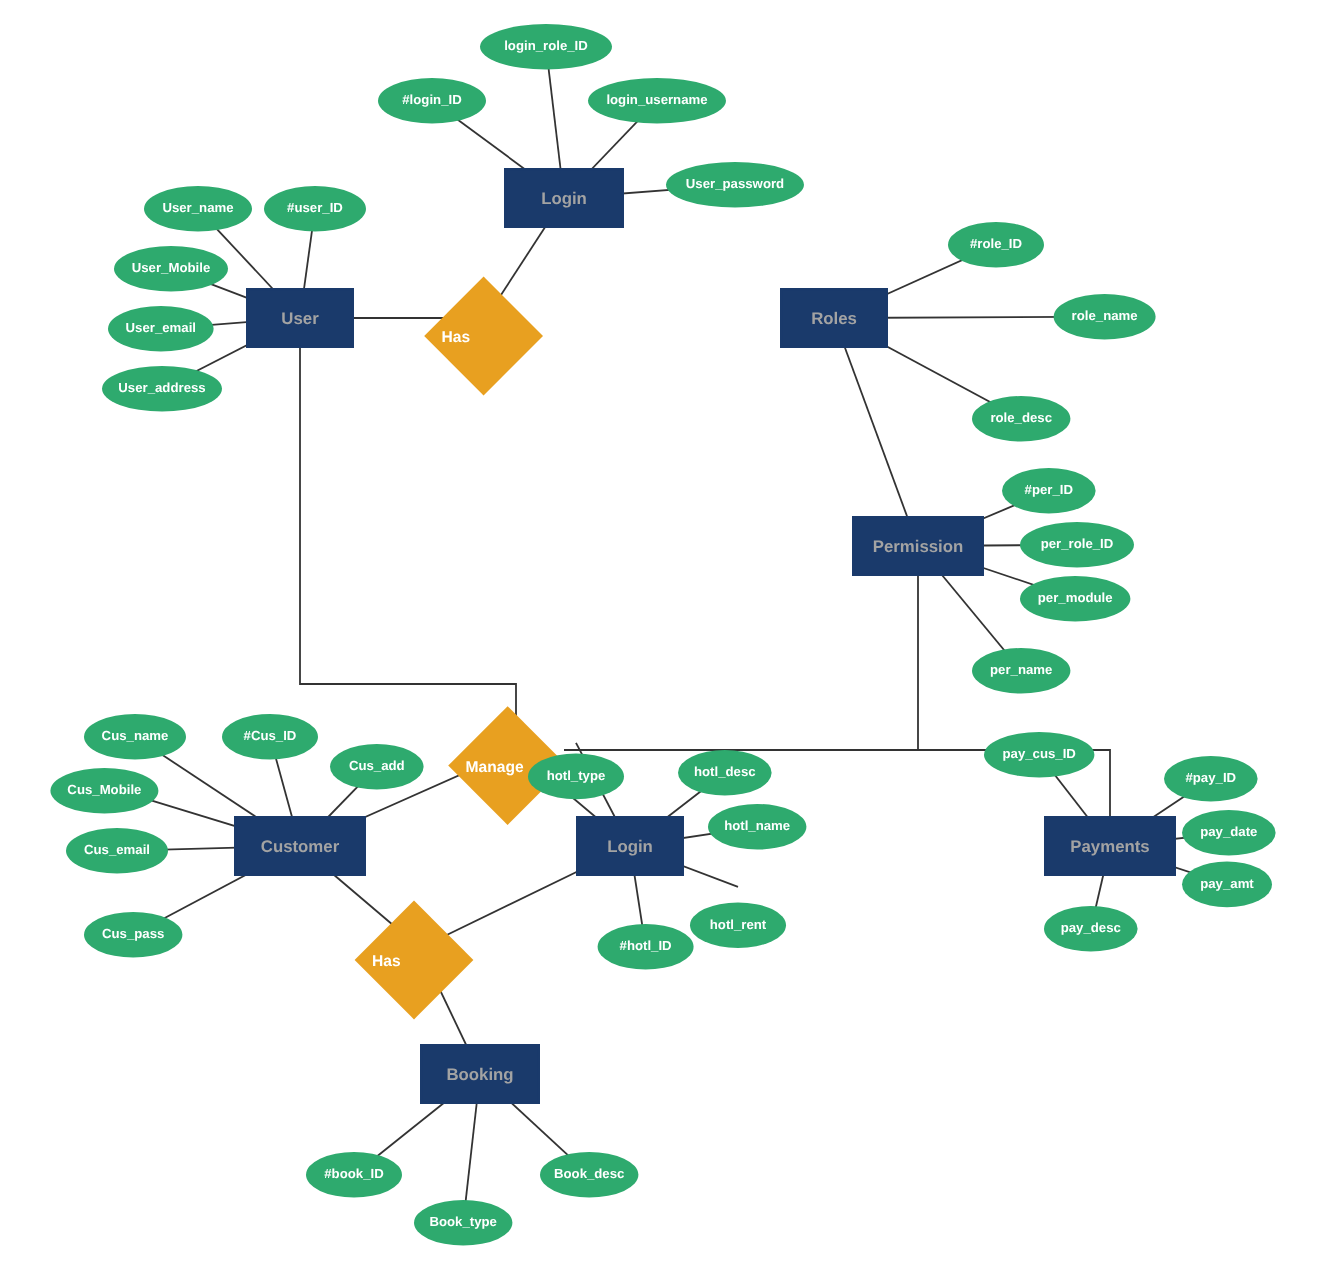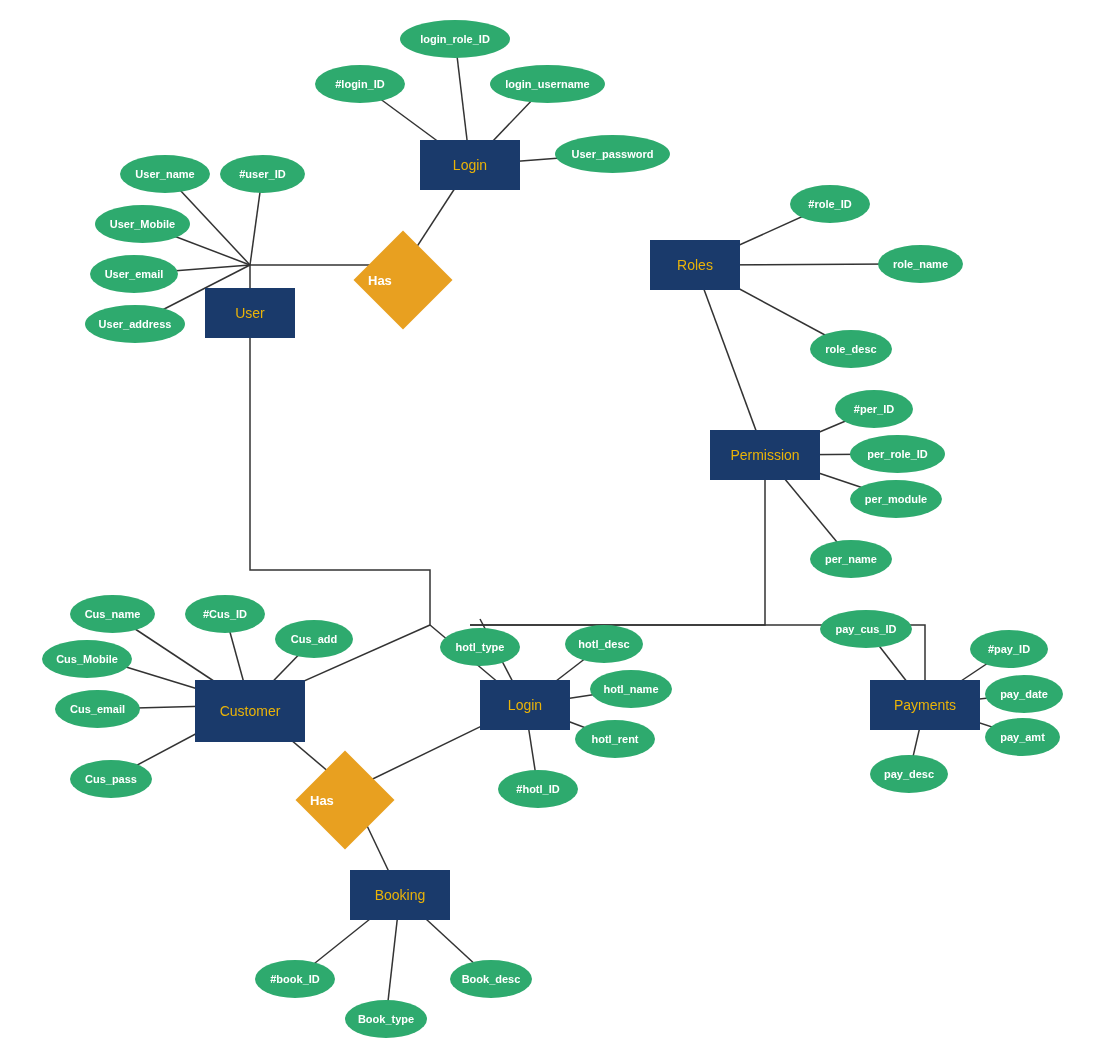--- a/index.html
+++ b/index.html
@@ -17,26 +17,26 @@
     svg#lines {
       position: absolute;
       top: 0; left: 0;
       width: 1119px;
       height: 1060px;
       pointer-events: none;
     }
     .entity-box {
       position: absolute;
       background: #1a3a6b;
-      color: #eab308;
+      color: #a3a3a3;
       display: flex;
       align-items: center;
       justify-content: center;
       font-size: 14px;
-      font-weight: normal;
+      font-weight: bold;
       text-align: center;
       border: 2px solid #1a3a6b;
       z-index: 2;
     }
     .diamond {
       position: absolute;
       width: 80px;
       height: 80px;
       z-index: 2;
       display: flex;
@@ -118,30 +118,34 @@
       <line x1="909" y1="774" x2="925" y2="705" stroke="#333" stroke-width="1.5"></line>
       <line x1="250" y1="705" x2="350" y2="790" stroke="#333" stroke-width="1.5"></line>
       <line x1="350" y1="790" x2="400" y2="895" stroke="#333" stroke-width="1.5"></line>
       <line x1="295" y1="979" x2="400" y2="895" stroke="#333" stroke-width="1.5"></line>
       <line x1="491" y1="979" x2="400" y2="895" stroke="#333" stroke-width="1.5"></line>
       <line x1="386" y1="1019" x2="400" y2="895" stroke="#333" stroke-width="1.5"></line>
       <line x1="525" y1="705" x2="350" y2="790" stroke="#333" stroke-width="1.5"></line>
     </svg>
 
 <div class="entity-box" style="left: 420px; top: 140px; width: 100px; height: 50px;">Login</div>
-    <div class="entity-box" style="left: 205px; top: 240px; width: 90px; height: 50px; margin-top: 48px;">User</div>
+    <div class="entity-box" style="left: 205px; top: 240px; width: 90px; height: 50px;">User</div>
     <div class="entity-box" style="left: 650px; top: 240px; width: 90px; height: 50px;">Roles</div>
     <div class="entity-box" style="left: 710px; top: 430px; width: 110px; height: 50px;">Permission</div>
-    <div class="entity-box" style="left: 195px; top: 680px; width: 110px; height: 62px;">Customer</div>
+    <div class="entity-box" style="left: 195px; top: 680px; width: 110px; height: 50px;">Customer</div>
     <div class="entity-box" style="left: 480px; top: 680px; width: 90px; height: 50px;">Login</div>
     <div class="entity-box" style="left: 350px; top: 870px; width: 100px; height: 50px;">Booking</div>
     <div class="entity-box" style="left: 870px; top: 680px; width: 110px; height: 50px;">Payments</div>
     <div class="diamond" style="left: 368px; top: 240px;">
       <div class="diamond-inner"></div>
       <span class="diamond-label">Has</span>
+    </div>
+    <div class="diamond" style="left: 388px; top: 598px;">
+      <div class="diamond-inner"></div>
+      <span class="diamond-label">Manage</span>
     </div>
     <div class="diamond" style="left: 310px; top: 760px;">
       <div class="diamond-inner"></div>
       <span class="diamond-label">Has</span>
     </div>
     <div class="attr-ellipse" style="left: 400px; top: 20px; width: 110px; height: 38px;">login_role_ID</div>
     <div class="attr-ellipse" style="left: 315px; top: 65px; width: 90px; height: 38px;">#login_ID</div>
     <div class="attr-ellipse" style="left: 490px; top: 65px; width: 115px; height: 38px;">login_username</div>
     <div class="attr-ellipse" style="left: 555px; top: 135px; width: 115px; height: 38px;">User_password</div>
     <div class="attr-ellipse" style="left: 120px; top: 155px; width: 90px; height: 38px;">User_name</div>
@@ -158,21 +162,21 @@
     <div class="attr-ellipse" style="left: 810px; top: 540px; width: 82px; height: 38px;">per_name</div>
     <div class="attr-ellipse" style="left: 70px; top: 595px; width: 85px; height: 38px;">Cus_name</div>
     <div class="attr-ellipse" style="left: 185px; top: 595px; width: 80px; height: 38px;">#Cus_ID</div>
     <div class="attr-ellipse" style="left: 275px; top: 620px; width: 78px; height: 38px;">Cus_add</div>
     <div class="attr-ellipse" style="left: 42px; top: 640px; width: 90px; height: 38px;">Cus_Mobile</div>
     <div class="attr-ellipse" style="left: 55px; top: 690px; width: 85px; height: 38px;">Cus_email</div>
     <div class="attr-ellipse" style="left: 70px; top: 760px; width: 82px; height: 38px;">Cus_pass</div>
     <div class="attr-ellipse" style="left: 440px; top: 628px; width: 80px; height: 38px;">hotl_type</div>
     <div class="attr-ellipse" style="left: 565px; top: 625px; width: 78px; height: 38px;">hotl_desc</div>
     <div class="attr-ellipse" style="left: 590px; top: 670px; width: 82px; height: 38px;">hotl_name</div>
-    <div class="attr-ellipse" style="left: 575px; top: 720px; width: 80px; height: 38px;">hotl_rent</div>
+    <div class="attr-ellipse" style="left: 575px; top: 752px; width: 80px; height: 38px;">hotl_rent</div>
     <div class="attr-ellipse" style="left: 498px; top: 770px; width: 80px; height: 38px;">#hotl_ID</div>
     <div class="attr-ellipse" style="left: 820px; top: 610px; width: 92px; height: 38px;">pay_cus_ID</div>
     <div class="attr-ellipse" style="left: 970px; top: 630px; width: 78px; height: 38px;">#pay_ID</div>
     <div class="attr-ellipse" style="left: 985px; top: 675px; width: 78px; height: 38px;">pay_date</div>
     <div class="attr-ellipse" style="left: 985px; top: 718px; width: 75px; height: 38px;">pay_amt</div>
     <div class="attr-ellipse" style="left: 870px; top: 755px; width: 78px; height: 38px;">pay_desc</div>
     <div class="attr-ellipse" style="left: 255px; top: 960px; width: 80px; height: 38px;">#book_ID</div>
     <div class="attr-ellipse" style="left: 450px; top: 960px; width: 82px; height: 38px;">Book_desc</div>
     <div class="attr-ellipse" style="left: 345px; top: 1000px; width: 82px; height: 38px;">Book_type</div>
   </div>

